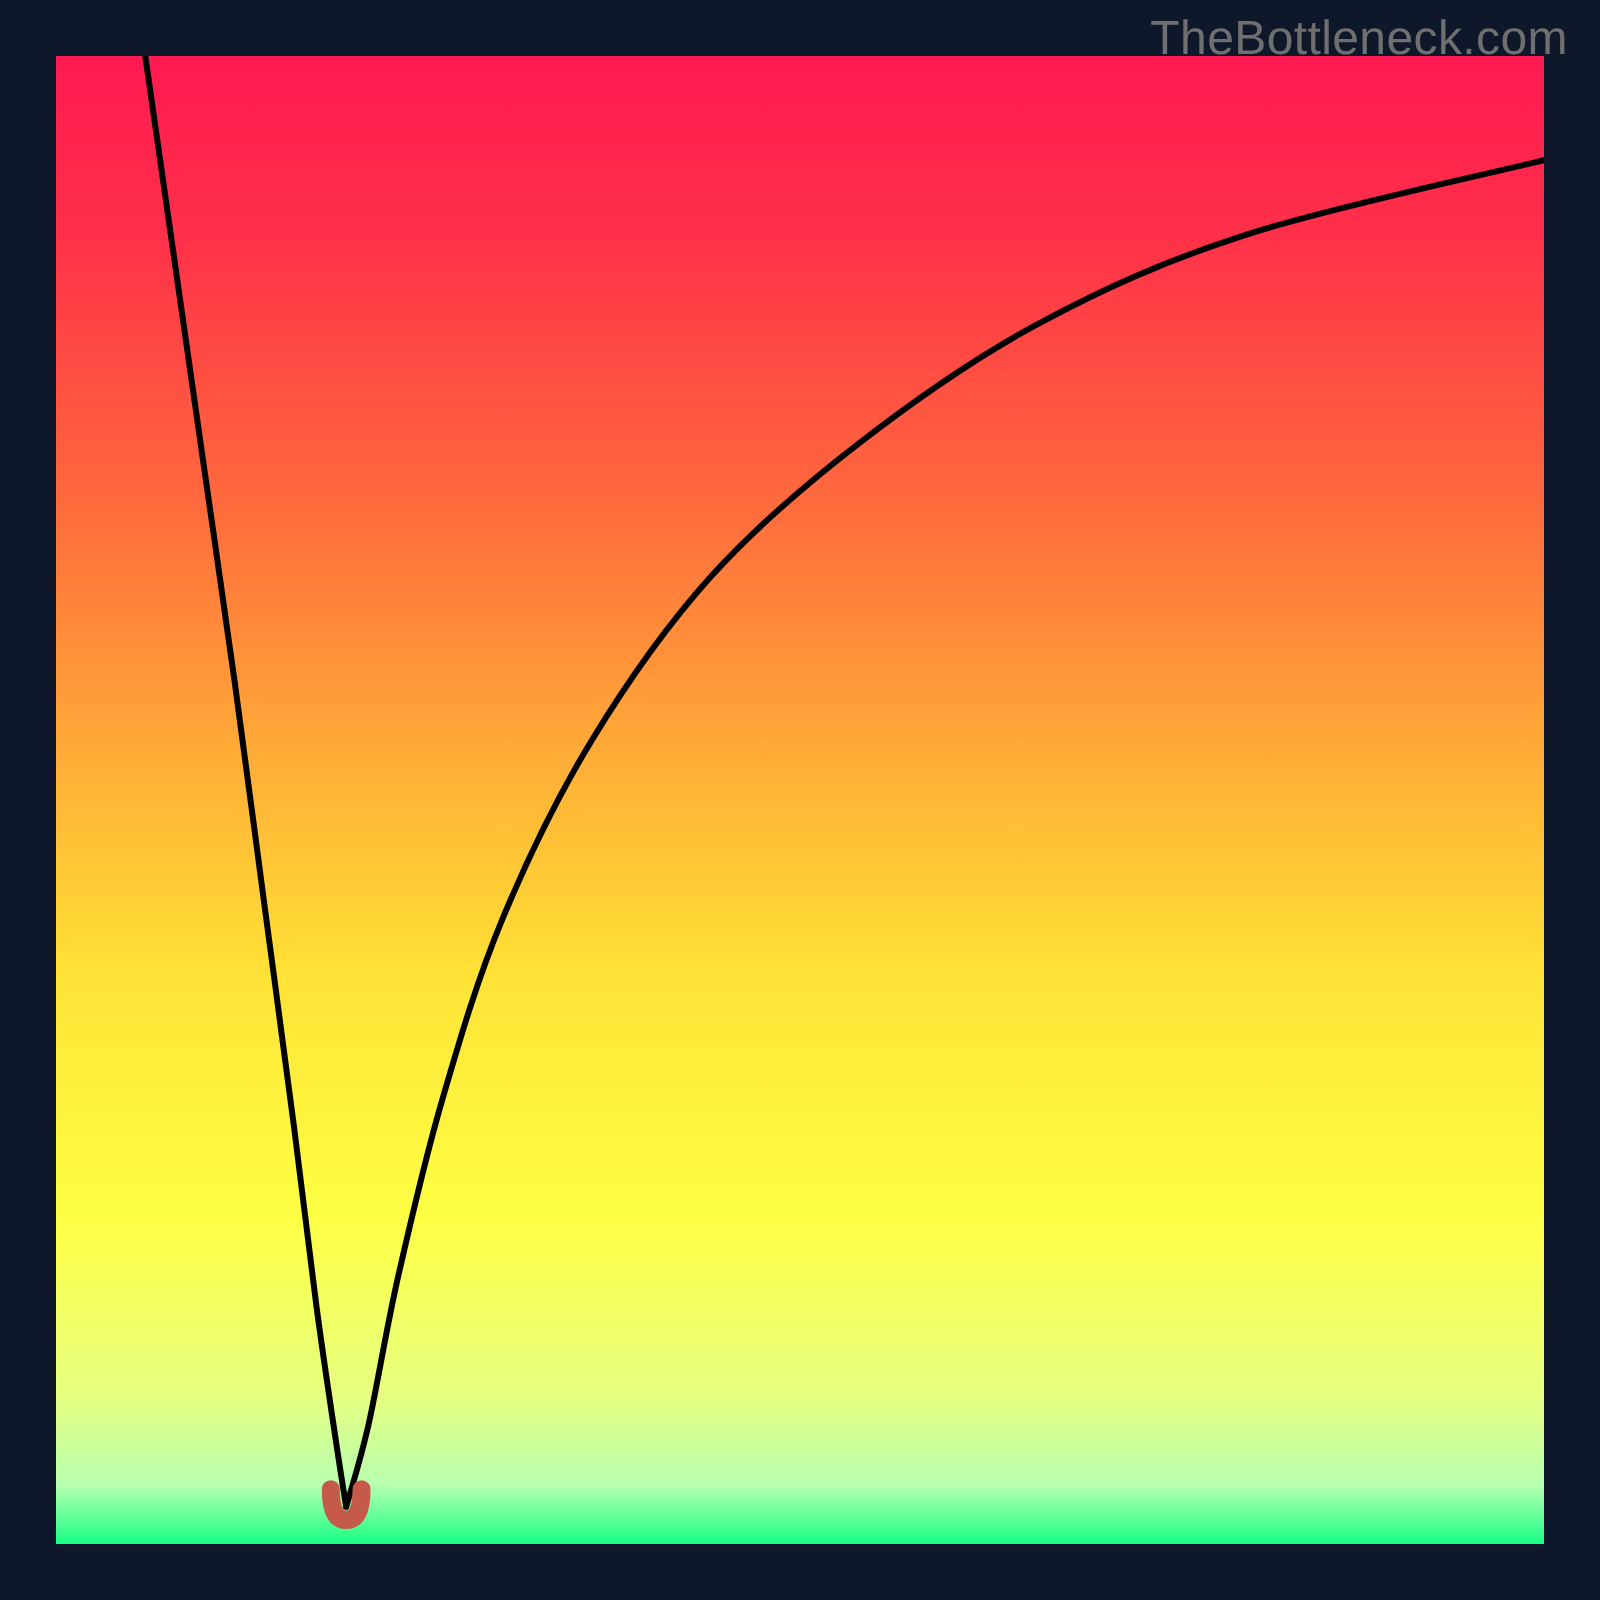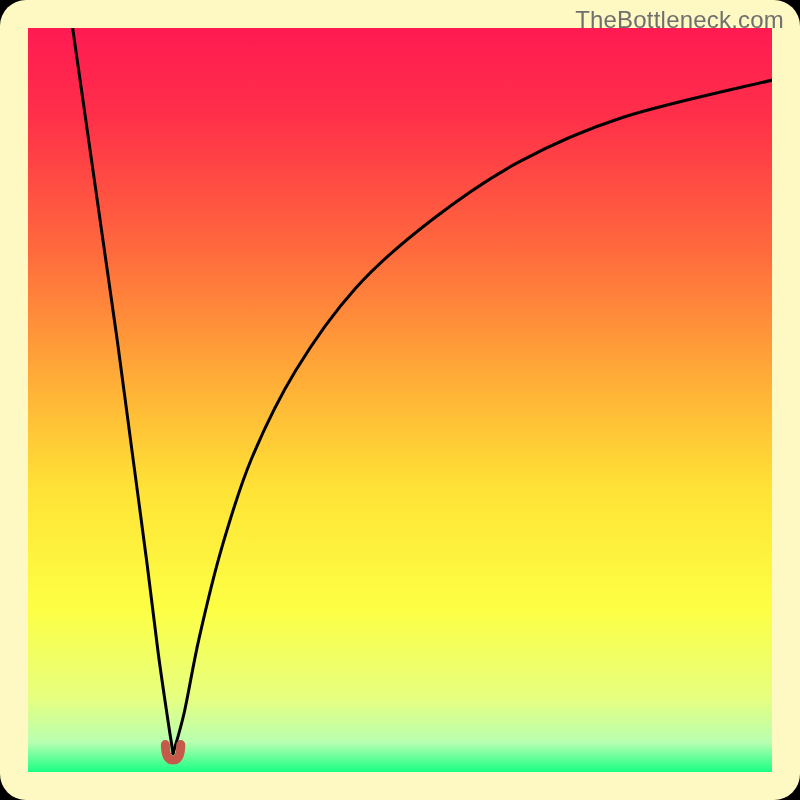--- a/index.html
+++ b/index.html
@@ -10,22 +10,21 @@
     background: #000;
     overflow: hidden;
     font-family: Arial, Helvetica, sans-serif;
   }
   .frame {
     position: absolute;
     top: 0;
     left: 0;
     width: 800px;
     height: 800px;
-    background: #fef9c3;
-    border-radius: 26px;
+    background: #0f172a;
   }
   .plot-area {
     position: absolute;
     left: 28px;
     top: 28px;
     width: 744px;
     height: 744px;
     overflow: hidden;
   }
   .watermark {

